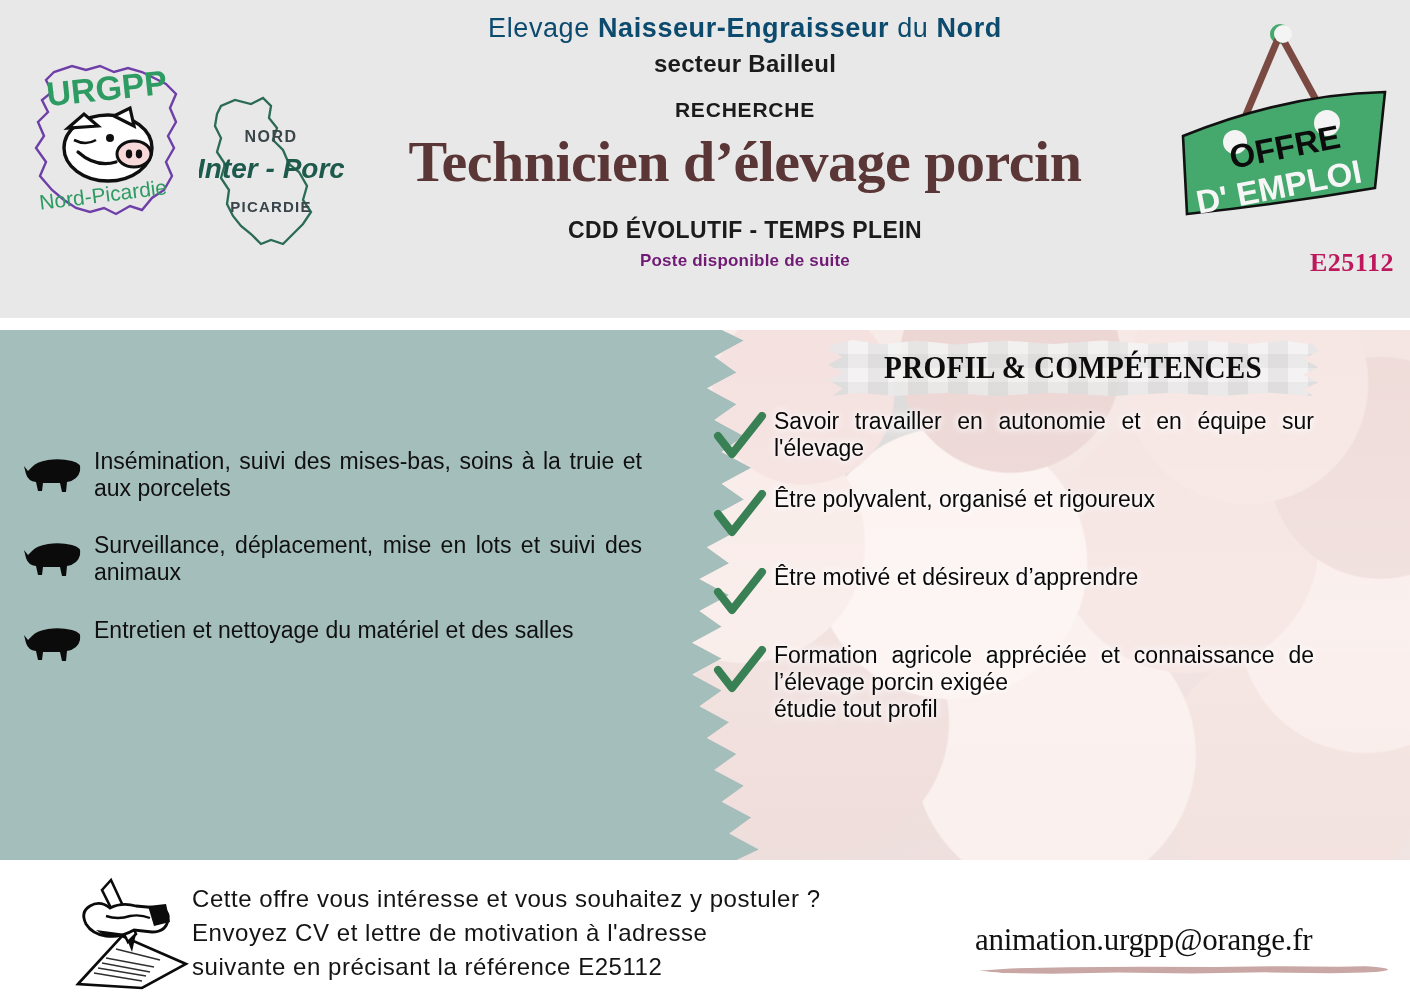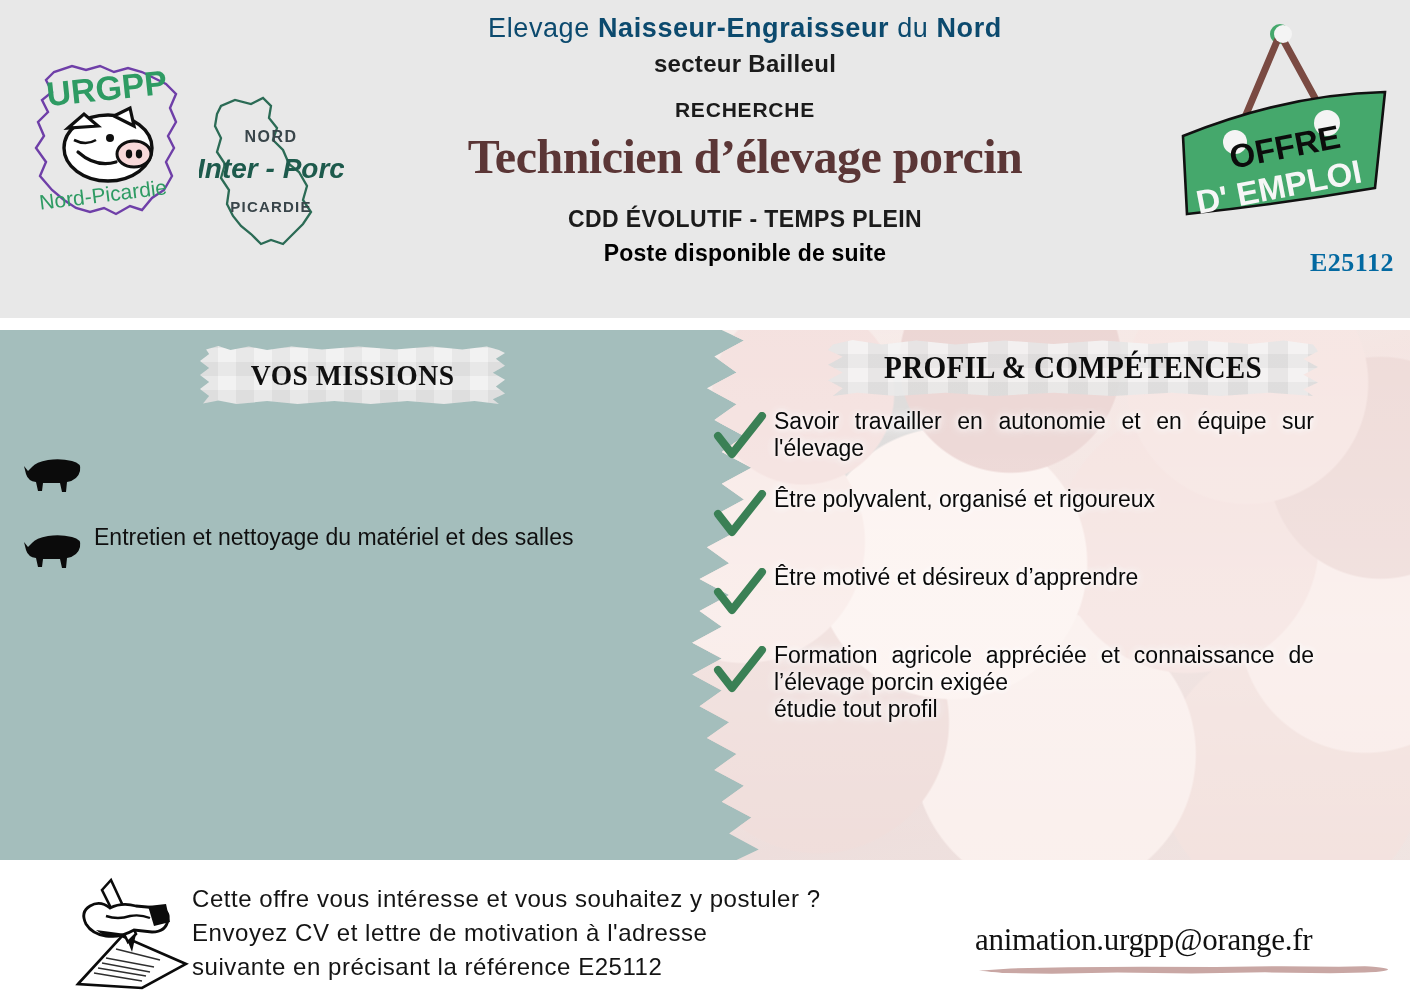--- a/index.html
+++ b/index.html
@@ -32,39 +32,39 @@
   .line-company .bold{font-weight:bold;}
   .line-sector{
     font-size:24px;font-weight:bold;color:#1b1b1b;margin-top:5px;letter-spacing:.3px;
   }
   .line-recherche{
     font-size:21px;font-weight:bold;color:#1b1b1b;margin-top:20px;letter-spacing:.8px;
   }
   .job-title{
     font-family:"Liberation Serif", serif;
     font-weight:bold;
-    font-size:48px;
+    font-size:58px;
     color:#5b3636;
     margin-top:10px;
     letter-spacing:-.5px;
     line-height:1.05;
   }
   .line-contract{
     font-size:23px;font-weight:bold;color:#1b1b1b;margin-top:24px;letter-spacing:.4px;
   }
   .line-avail{
-    font-size:23px;font-weight:bold;color:#000000;margin-top:7px;letter-spacing:.2px;
+    font-size:17px;font-weight:bold;color:#701a75;margin-top:7px;letter-spacing:.2px;
   }
 
   
   .sign-wrap{position:absolute;left:1175px;top:8px;width:225px;height:240px;}
   .ref-code{
     position:absolute;left:1310px;top:248px;
     font-family:"Liberation Serif", serif;
-    font-size:26px;font-weight:bold;color:#0369a1;letter-spacing:.5px;
+    font-size:26px;font-weight:bold;color:#be185d;letter-spacing:.5px;
   }
 
   
   .gap{position:absolute;left:0;top:318px;width:1410px;height:12px;background:#fff;}
 
   
   .body-band{
     position:absolute;left:0;top:330px;width:1410px;height:530px;
     background:#a4bebc;
     overflow:hidden;
@@ -250,30 +250,34 @@
 
   <div class="gap"></div>
 
   <div class="body-band">
 
     <div class="photo">
       <div class="photo-veil"></div>
     </div>
 
     <div class="col-missions">
-      <div class="tape">
-        <span class="tape-label">VOS MISSIONS</span>
-      </div>
       <div class="mission-list">
-
 
         <div class="mission">
           <svg class="pig-ico" viewBox="0 0 62 40">
             <path d="M6 17 L2 12 L4 20 Q6 27 14 28 L16 37 L20 37 L21 29 L38 29 L40 38 L44 38 L45 28 Q56 26 58 17 Q60 9 50 7 Q38 4 26 6 Q14 8 10 13 Z" fill="#0b0b0b"></path>
           </svg>
+          <div class="mission-text">Insémination, suivi des mises-bas, soins à la truie et aux porcelets</div>
+        </div>
+
+        <div class="mission">
+          <svg class="pig-ico" viewBox="0 0 62 40">
+            <path d="M6 17 L2 12 L4 20 Q6 27 14 28 L16 37 L20 37 L21 29 L38 29 L40 38 L44 38 L45 28 Q56 26 58 17 Q60 9 50 7 Q38 4 26 6 Q14 8 10 13 Z" fill="#0b0b0b"></path>
+          </svg>
+          <div class="mission-text">Surveillance, déplacement, mise en lots et suivi des animaux</div>
         </div>
 
 
         <div class="mission">
           <svg class="pig-ico" viewBox="0 0 62 40">
             <path d="M6 17 L2 12 L4 20 Q6 27 14 28 L16 37 L20 37 L21 29 L38 29 L40 38 L44 38 L45 28 Q56 26 58 17 Q60 9 50 7 Q38 4 26 6 Q14 8 10 13 Z" fill="#0b0b0b"></path>
           </svg>
           <div class="mission-text">Entretien et nettoyage du matériel et des salles</div>
         </div>
       </div>

